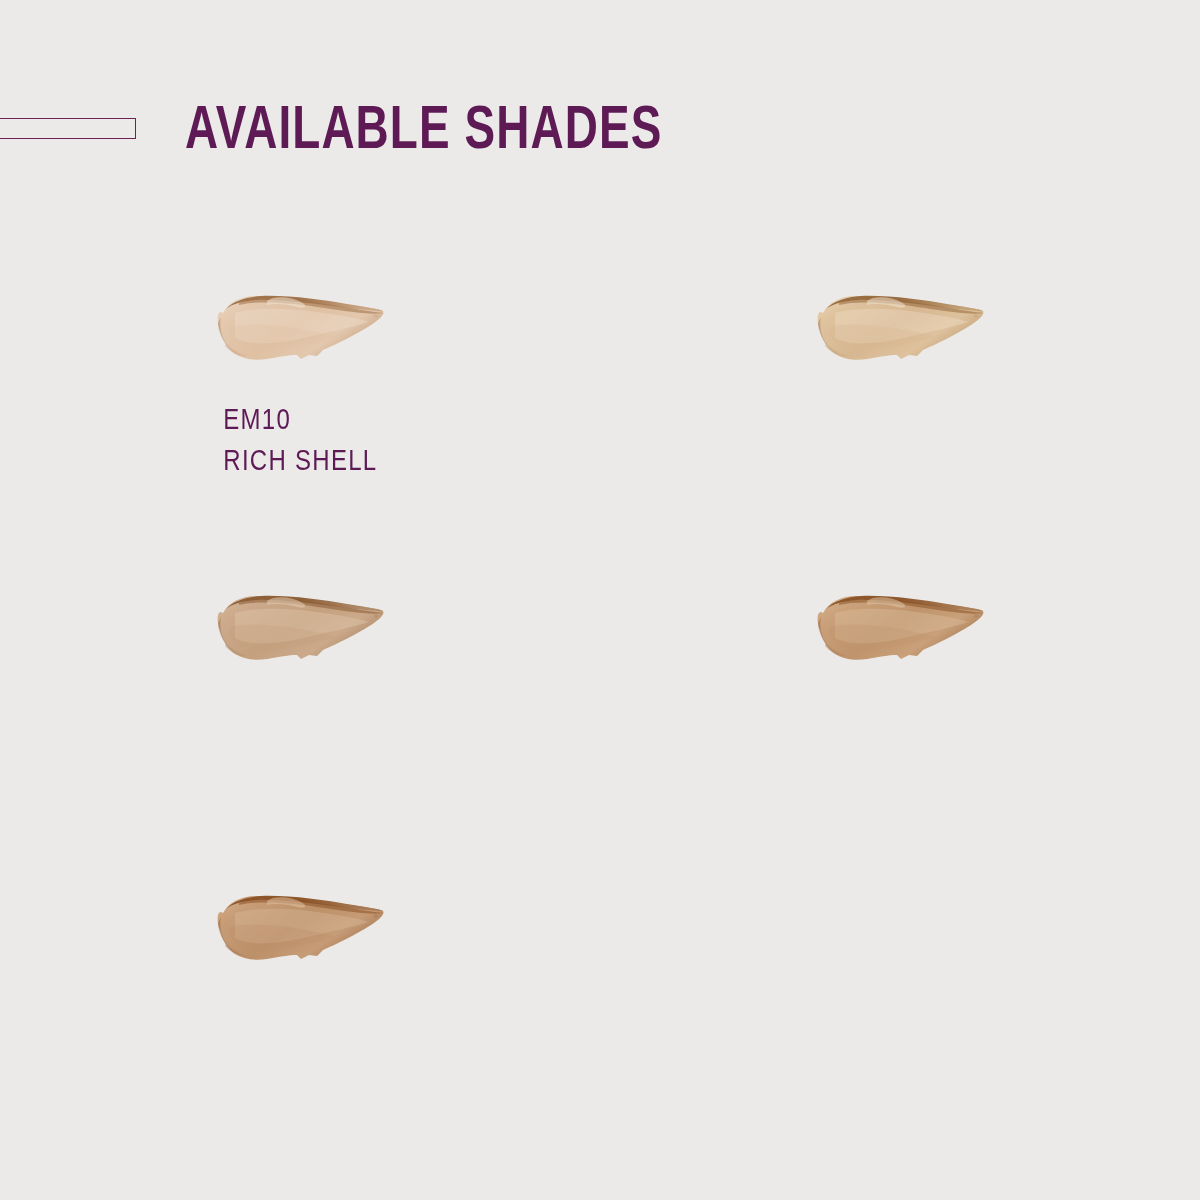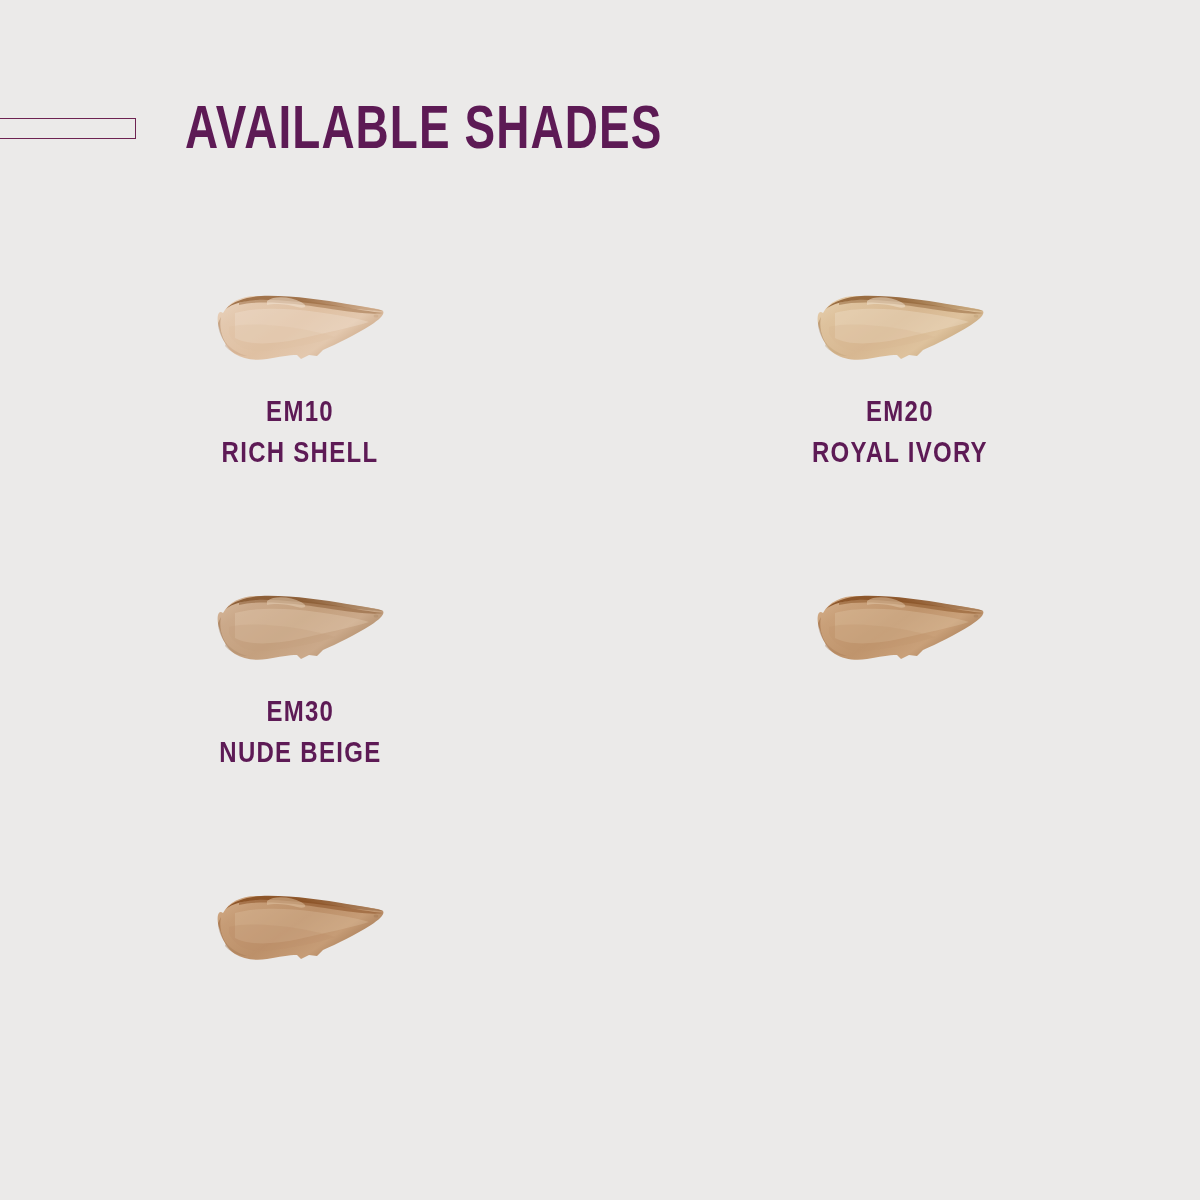--- a/index.html
+++ b/index.html
@@ -65,25 +65,24 @@
   .swatch-wrap {
     position:relative;
     width:175px;
     height:85px;
     margin-top:38px;
   }
 
   .swatch-svg { display:block; width:175px; height:85px; overflow:visible; }
 
   .shade-text {
-    margin-top:22px;
-    text-align:center;
+    margin-top:30px;
     color:#5d1a55;
     font-family:"Liberation Sans Narrow", "Liberation Sans", sans-serif;
-    font-weight:700;
+    font-weight:400;
   }
 
   .shade-code,
   .shade-name {
     display:block;
     white-space:nowrap;
     transform:scaleX(0.80);
     letter-spacing:1.6px;
     color:#5d1a55;
   }
@@ -154,24 +153,20 @@
           <path d="M22,30 C38,25 70,24 104,29 C128,32 146,36 156,39 C140,44 112,50 86,56 C58,62 34,62 22,55 Z" fill="#F0E2CD" opacity="0.35"></path>
           <path d="M16,44 C30,40 58,41 88,46 C104,49 116,52 122,54 C104,60 74,66 50,68 C32,69 20,60 16,50 Z" fill="#D7B791" opacity="0.30"></path>
           <path d="M13,26 C20,18 34,14 48,13 C76,12 110,17 134,21 C152,24 166,26 170,28 C162,28 142,26 120,23 C94,20 62,16 44,17 C30,18 19,21 13,26 Z" fill="url(#g1r)" opacity="0.95"></path>
           <path d="M26,20 C46,13 84,16 120,22 C142,26 160,29 170,30 C160,32 138,29 112,25 C80,20 46,17 26,22 Z" fill="#96683C" opacity="0.55"></path>
           <path d="M54,18 C62,12 78,14 88,19 C96,23 92,26 84,24 C74,21 62,20 54,22 Z" fill="#F0E2CD" opacity="0.55"></path>
           <path d="M8,34 C6,42 8,54 14,62 C10,58 5,48 5,40 Z" fill="#96683C" opacity="0.40"></path>
           <path d="M13,60 C18,66 26,71 34,73 C25,73 16,68 12,63 Z" fill="#C2A177" opacity="0.45"></path>
           <ellipse cx="163" cy="33" rx="2.4" ry="1.5" fill="#C2A177" opacity="0.5"></ellipse>
         </svg>
       </div>
-      <div class="shade-text">
-        <span class="shade-code" style="transform-origin: center top;">EM20</span>
-        <span class="shade-name" style="transform-origin: center top;">ROYAL IVORY</span>
-      </div>
     </div>
     <div class="shade-cell">
       <div class="swatch-wrap">
         <svg class="swatch-svg" viewBox="0 0 175 85" preserveAspectRatio="none">
           <defs>
             <linearGradient id="g2" x1="0" y1="0" x2="1" y2="0.55">
               <stop offset="0" stop-color="#D8BA9D"></stop>
               <stop offset="0.22" stop-color="#CBA98A"></stop>
               <stop offset="0.55" stop-color="#C4A07E"></stop>
               <stop offset="0.8" stop-color="#CBA98A"></stop>
@@ -187,24 +182,20 @@
           <path d="M22,30 C38,25 70,24 104,29 C128,32 146,36 156,39 C140,44 112,50 86,56 C58,62 34,62 22,55 Z" fill="#E4CDB4" opacity="0.35"></path>
           <path d="M16,44 C30,40 58,41 88,46 C104,49 116,52 122,54 C104,60 74,66 50,68 C32,69 20,60 16,50 Z" fill="#C4A07E" opacity="0.30"></path>
           <path d="M13,26 C20,18 34,14 48,13 C76,12 110,17 134,21 C152,24 166,26 170,28 C162,28 142,26 120,23 C94,20 62,16 44,17 C30,18 19,21 13,26 Z" fill="url(#g2r)" opacity="0.95"></path>
           <path d="M26,20 C46,13 84,16 120,22 C142,26 160,29 170,30 C160,32 138,29 112,25 C80,20 46,17 26,22 Z" fill="#8A5B33" opacity="0.55"></path>
           <path d="M54,18 C62,12 78,14 88,19 C96,23 92,26 84,24 C74,21 62,20 54,22 Z" fill="#E4CDB4" opacity="0.55"></path>
           <path d="M8,34 C6,42 8,54 14,62 C10,58 5,48 5,40 Z" fill="#8A5B33" opacity="0.40"></path>
           <path d="M13,60 C18,66 26,71 34,73 C25,73 16,68 12,63 Z" fill="#AE8A68" opacity="0.45"></path>
           <ellipse cx="163" cy="33" rx="2.4" ry="1.5" fill="#AE8A68" opacity="0.5"></ellipse>
         </svg>
       </div>
-      <div class="shade-text">
-        <span class="shade-code" style="transform-origin: center top;">EM30</span>
-        <span class="shade-name" style="transform-origin: center top;">NUDE BEIGE</span>
-      </div>
     </div>
     <div class="shade-cell">
       <div class="swatch-wrap">
         <svg class="swatch-svg" viewBox="0 0 175 85" preserveAspectRatio="none">
           <defs>
             <linearGradient id="g3" x1="0" y1="0" x2="1" y2="0.55">
               <stop offset="0" stop-color="#D6B18D"></stop>
               <stop offset="0.22" stop-color="#C9A079"></stop>
               <stop offset="0.55" stop-color="#BF946C"></stop>
               <stop offset="0.8" stop-color="#C9A079"></stop>

